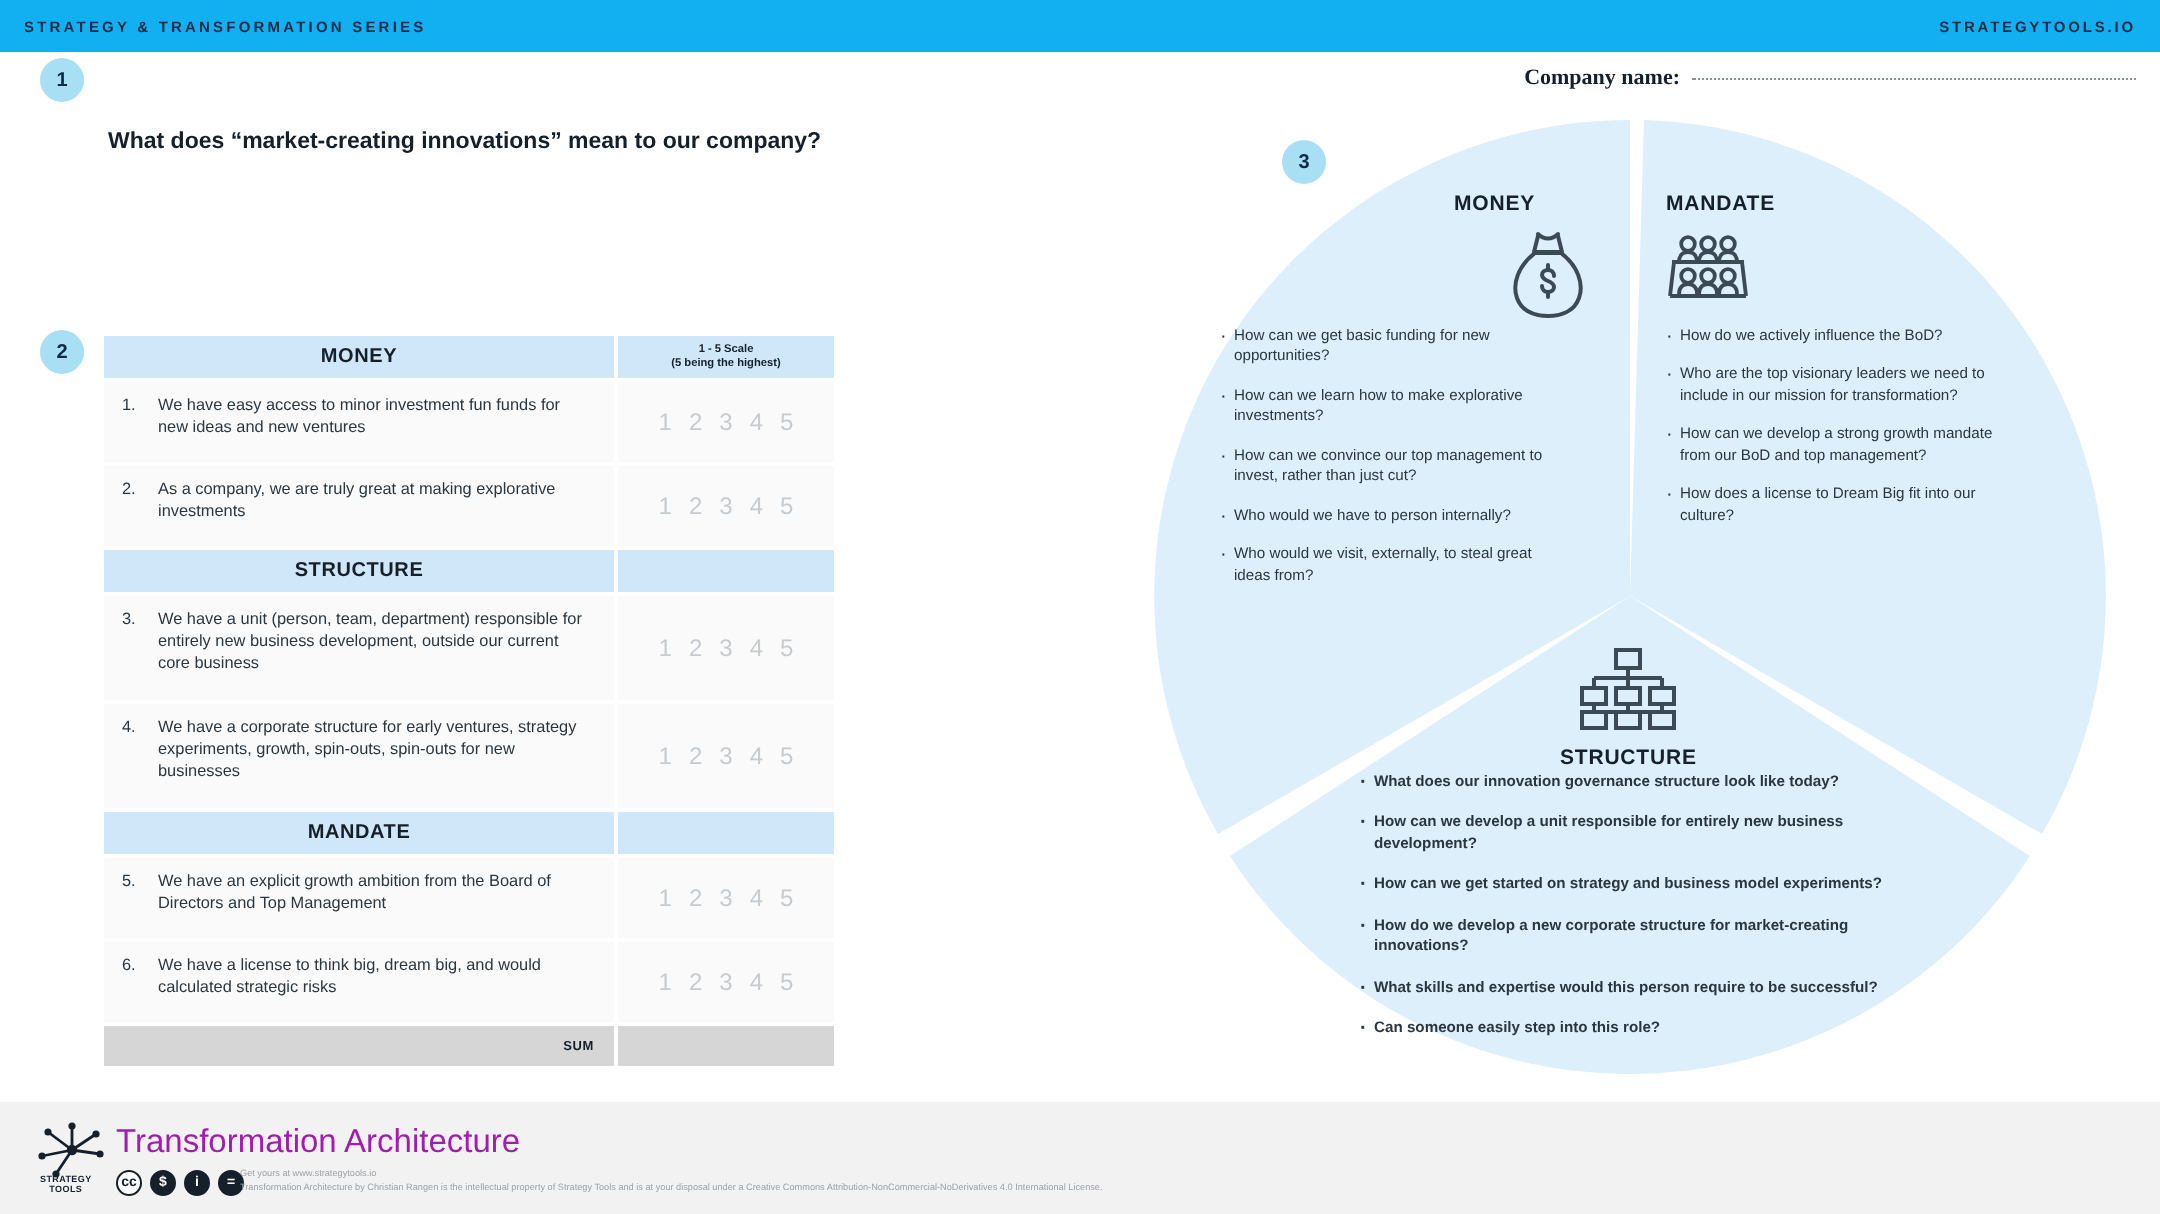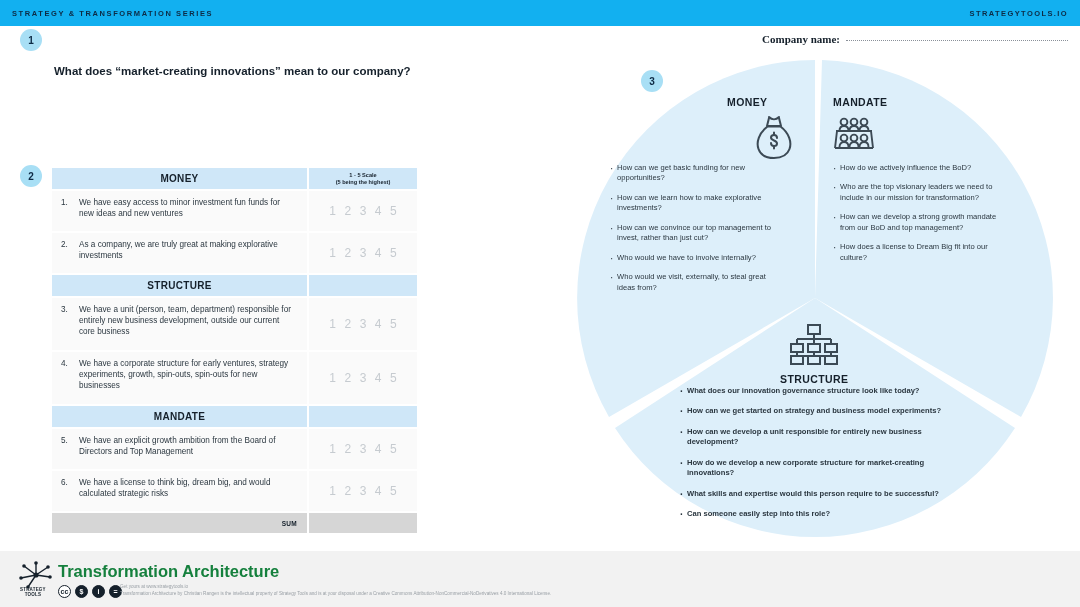--- a/index.html
+++ b/index.html
@@ -131,21 +131,21 @@
     position:absolute; left:0; top:551px; width:1080px; height:56px;
     background:#f2f2f2;
   }
   .footer-logo { position:absolute; left:12px; top:560px; width:48px; height:40px; }
   .logo-cap {
     position:absolute; left:8px; top:28px; font-size:4.5px; font-weight:bold;
     color:#15202b; line-height:1.05; letter-spacing:.2px; text-align:center;
   }
   .footer-title {
     position:absolute; left:58px; top:562px;
-    font-size:16.5px; font-weight:bold; color:#15803d;
+    font-size:16.5px; font-weight:normal; color:#a21caf;
   }
   .cc-icons { position:absolute; left:58px; top:585px; display:flex; gap:4px; }
   .cc {
     width:13px; height:13px; border-radius:50%; border:1.3px solid #15202b;
     display:flex; align-items:center; justify-content:center;
     font-size:7px; font-weight:bold; color:#15202b; background:#fff;
   }
   .cc.dark { background:#15202b; color:#fff; }
   .footer-meta { position:absolute; left:120px; top:583px; }
   .footer-meta div { font-size:4.6px; color:#9aa0a6; line-height:1.55; }
@@ -295,21 +295,21 @@
         <path d="M16 3 C19 6 23 6 26 3" stroke-linecap="round"></path>
         <path d="M14.5 12.5 C6 19 3 28 5.5 35 C8 42 15 44 21 44 C27 44 34 42 36.5 35 C39 28 36 19 27.5 12.5 Z"></path>
         <path d="M24 24 C24 22 22.6 21 21 21 C19.4 21 18 22 18 23.5 C18 27 24 26 24 29.5 C24 31 22.6 32 21 32 C19.4 32 18 31 18 29" stroke-linecap="round"></path>
         <path d="M21 18.5 L21 21 M21 32 L21 34.5" stroke-linecap="round"></path>
       </svg>
     </div>
     <div class="bullets" id="money-bul">
         <div class="bullet">How can we get basic funding for new opportunities?</div>
         <div class="bullet">How can we learn how to make explorative investments?</div>
         <div class="bullet">How can we convince our top management to invest, rather than just cut?</div>
-        <div class="bullet">Who would we have to involve internally?</div>
+        <div class="bullet">Who would we have to person internally?</div>
         <div class="bullet">Who would we visit, externally, to steal great ideas from?</div>
       </div>
 
     <div class="seg-label" id="mandate-label">MANDATE</div>
     <div class="seg-icon" id="mandate-icon">
       <svg width="44" height="44" viewBox="0 0 44 44" fill="none" stroke="#3c4a55" stroke-width="1.9">
         <circle cx="12" cy="8" r="3.4"></circle>
           <circle cx="22" cy="8" r="3.4"></circle>
           <circle cx="32" cy="8" r="3.4"></circle>
         <path d="M7.5 17 C7.5 13.6 9.6 12 12 12 C14.4 12 16.5 13.6 16.5 17"></path>
@@ -340,22 +340,22 @@
         <rect x="38" y="20" width="12" height="8"></rect>
         <path d="M10 28 L10 32 M27 28 L27 32 M44 28 L44 32 M10 32 L44 32"></path>
         <rect x="4" y="32" width="12" height="8"></rect>
         <rect x="21" y="32" width="12" height="8"></rect>
         <rect x="38" y="32" width="12" height="8"></rect>
       </svg>
     </div>
     <div class="seg-label" id="structure-label">STRUCTURE</div>
     <div class="bullets" id="structure-bul">
         <div class="bullet">What does our innovation governance structure look like today?</div>
+        <div class="bullet">How can we develop a unit responsible for entirely new business development?</div>
         <div class="bullet">How can we get started on strategy and business model experiments?</div>
-        <div class="bullet">How can we develop a unit responsible for entirely new business development?</div>
         <div class="bullet">How do we develop a new corporate structure for market-creating innovations?</div>
         <div class="bullet">What skills and expertise would this person require to be successful?</div>
         <div class="bullet">Can someone easily step into this role?</div>
       </div>
   </div>
 
   <div class="footer"></div>
 
   <div class="footer-logo">
     <svg width="48" height="32" viewBox="0 0 48 32" fill="none" stroke="#15202b" stroke-width="1.4">

